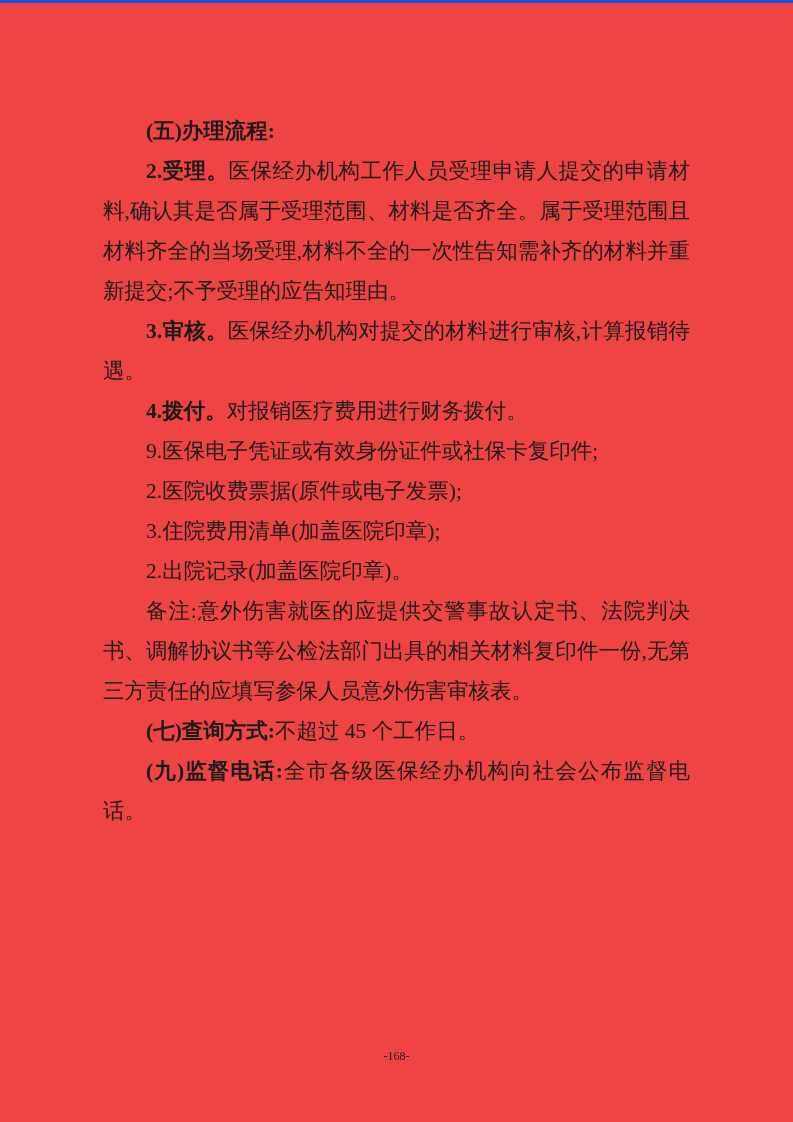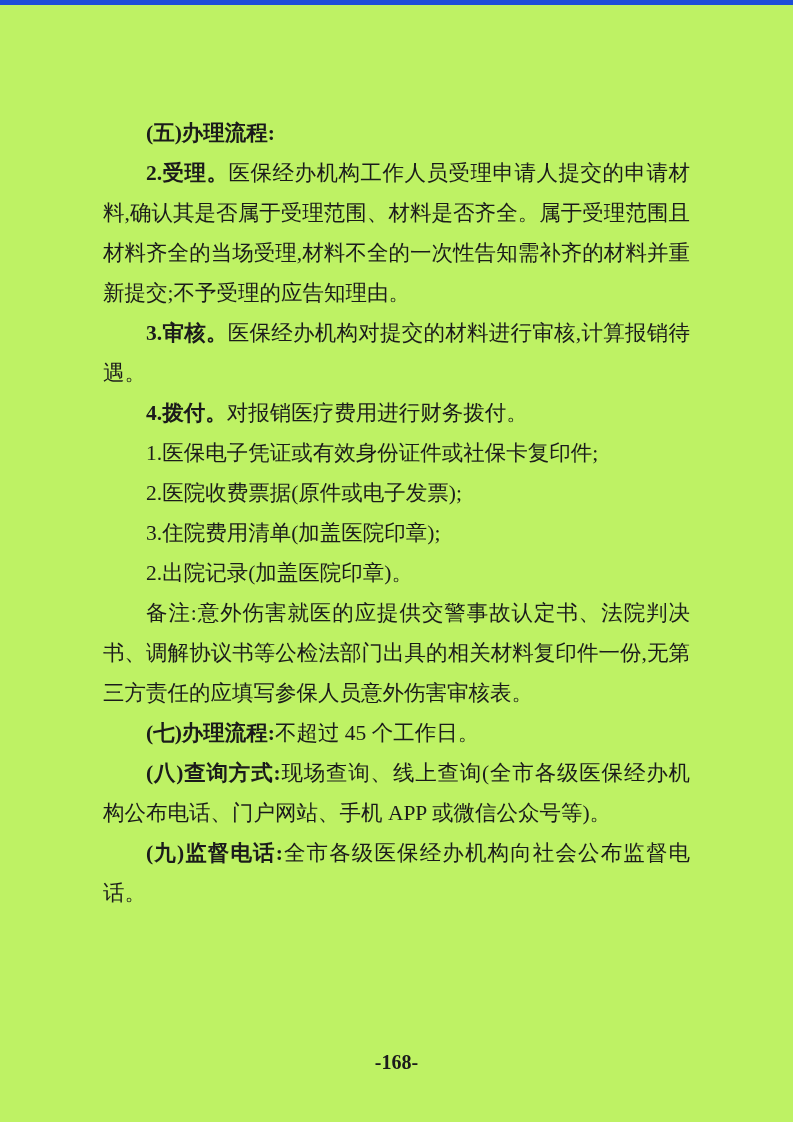--- a/index.html
+++ b/index.html
@@ -4,26 +4,26 @@
 <style>
   html, body {
     margin: 0;
     padding: 0;
     background: #ffffff;
   }
   .page {
     position: relative;
     width: 793px;
     height: 1122px;
-    background: #bef264;
+    background: #ef4444;
     overflow: hidden;
     font-family: "Liberation Serif", "DejaVu Serif", serif;
     color: #1b1b1b;
     box-sizing: border-box;
-    border-top: 5px solid #1d4ed8;
+    border-top: 3px solid #1d4ed8;
   }
   .content {
     position: absolute;
     left: 103px;
     top: 108px;
     width: 587px;
   }
   .para {
     margin: 0;
     font-size: 21.5px;
@@ -35,54 +35,52 @@
   }
   .lead {
     font-weight: bold;
   }
   .footer {
     position: absolute;
     top: 1046px;
     left: 0;
     width: 100%;
     text-align: center;
-    font-size: 20px;
+    font-size: 12px;
     color: #1b1b1b;
-    font-weight: bold;
   }
 </style>
 </head>
 <body>
 
 <div class="page">
   <div class="content">
 
     <p class="para"><span class="lead">(五)办理流程:</span><span></span></p>
 
 
     <p class="para"><span class="lead">2.受理。</span><span>医保经办机构工作人员受理申请人提交的申请材料,确认其是否属于受理范围、材料是否齐全。属于受理范围且材料齐全的当场受理,材料不全的一次性告知需补齐的材料并重新提交;不予受理的应告知理由。</span></p>
 
     <p class="para"><span class="lead">3.审核。</span><span>医保经办机构对提交的材料进行审核,计算报销待遇。</span></p>
 
     <p class="para"><span class="lead">4.拨付。</span><span>对报销医疗费用进行财务拨付。</span></p>
 
 
 
-    <p class="para"><span class="lead"></span><span>1.医保电子凭证或有效身份证件或社保卡复印件;</span></p>
+    <p class="para"><span class="lead"></span><span>9.医保电子凭证或有效身份证件或社保卡复印件;</span></p>
 
     <p class="para"><span class="lead"></span><span>2.医院收费票据(原件或电子发票);</span></p>
 
     <p class="para"><span class="lead"></span><span>3.住院费用清单(加盖医院印章);</span></p>
 
     <p class="para"><span class="lead"></span><span>2.出院记录(加盖医院印章)。</span></p>
 
     <p class="para"><span class="lead"></span><span>备注:意外伤害就医的应提供交警事故认定书、法院判决书、调解协议书等公检法部门出具的相关材料复印件一份,无第三方责任的应填写参保人员意外伤害审核表。</span></p>
 
-    <p class="para"><span class="lead">(七)办理流程:</span><span>不超过 45 个工作日。</span></p>
+    <p class="para"><span class="lead">(七)查询方式:</span><span>不超过 45 个工作日。</span></p>
 
-    <p class="para"><span class="lead">(八)查询方式:</span><span>现场查询、线上查询(全市各级医保经办机构公布电话、门户网站、手机 APP 或微信公众号等)。</span></p>
 
     <p class="para"><span class="lead">(九)监督电话:</span><span>全市各级医保经办机构向社会公布监督电话。</span></p>
 
   </div>
 
   <div class="footer">-168-</div>
 </div>
 
 </body></html>

